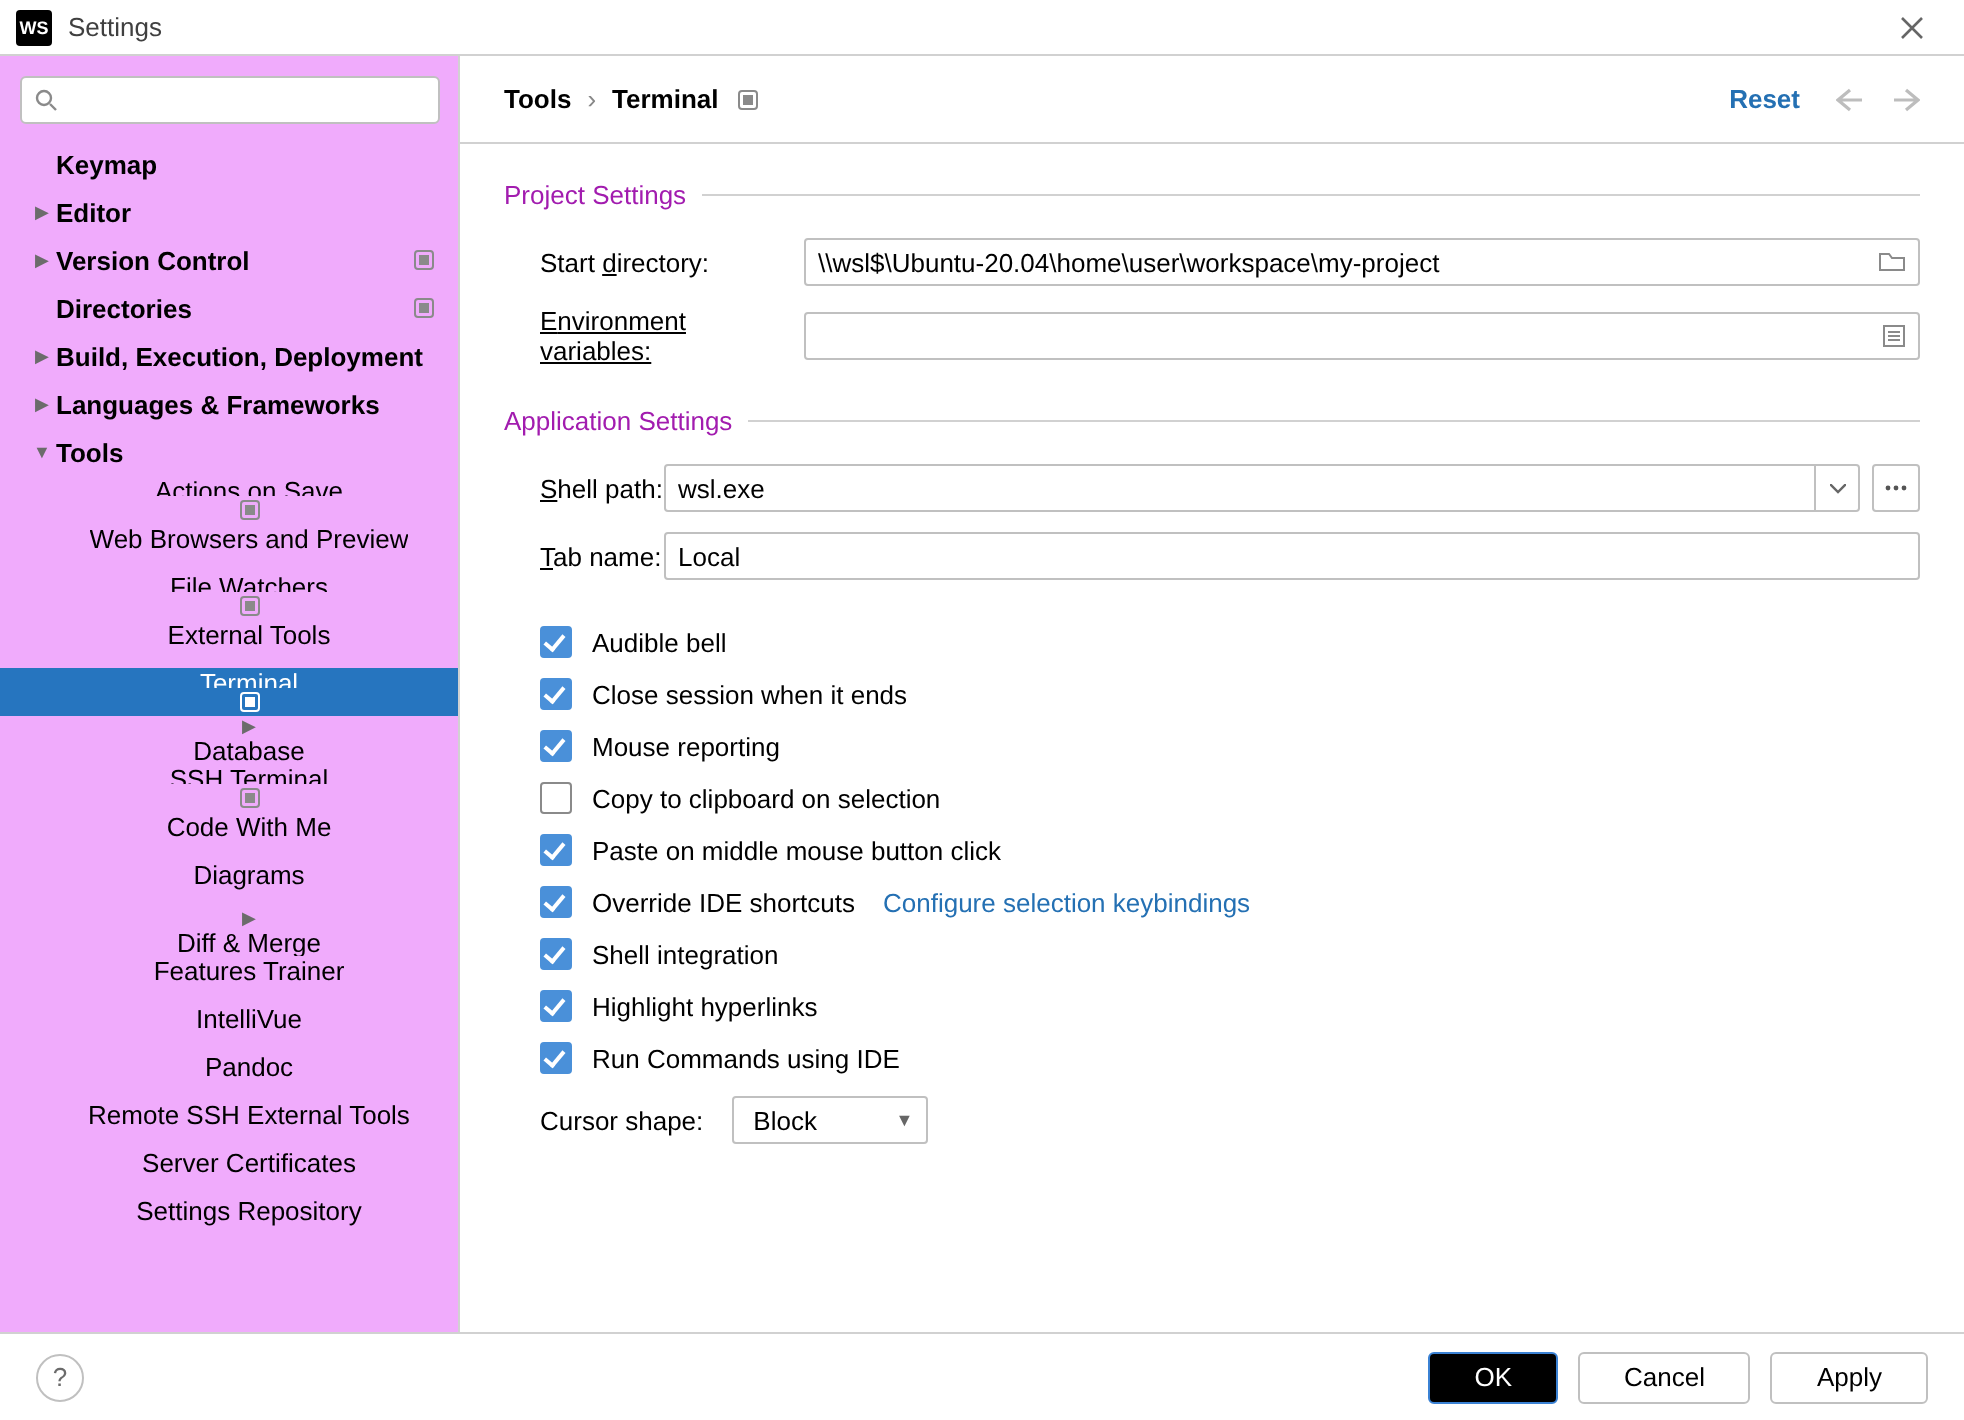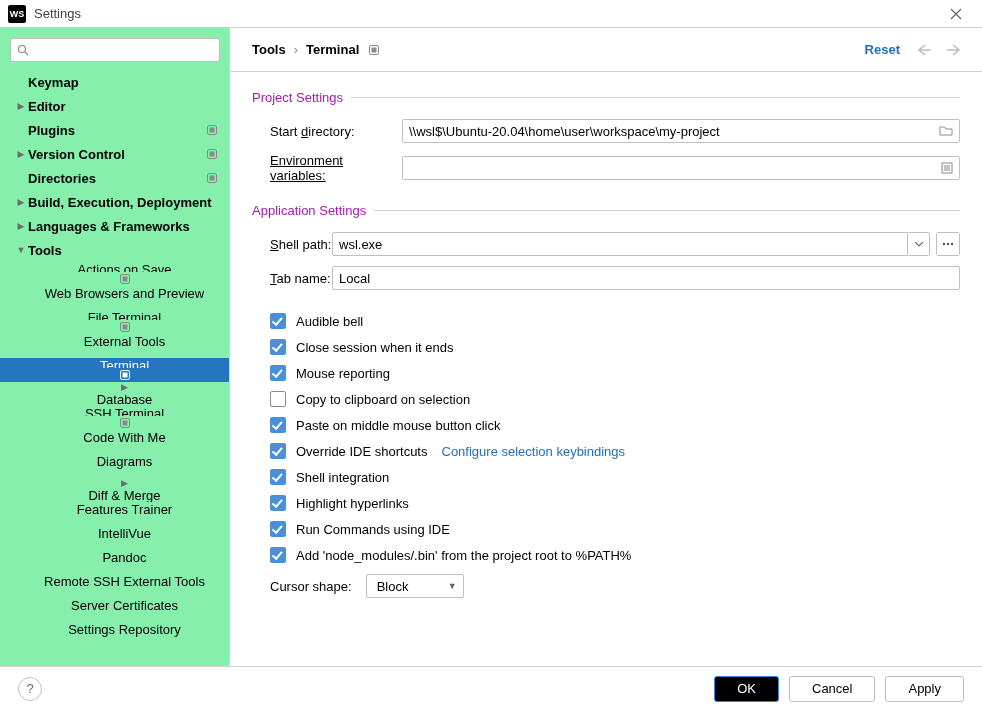--- a/index.html
+++ b/index.html
@@ -8,21 +8,21 @@
     
     .titlebar { height: 28px; display: flex; align-items: center; padding: 0 8px; border-bottom: 1px solid #d1d1d1; }
     .titlebar .app-icon { width: 18px; height: 18px; background: #000; color: #fff; font-size: 9px; font-weight: bold; display: flex; align-items: center; justify-content: center; border-radius: 2px; margin-right: 8px; }
     .titlebar .title { flex: 1; color: #404040; }
     .titlebar .close { width: 24px; text-align: center; color: #666; cursor: pointer; }
 
     
     .main { flex: 1; display: flex; overflow: hidden; }
 
     
-    .sidebar { width: 230px; border-right: 1px solid #d1d1d1; display: flex; flex-direction: column; background: #86efac; }
+    .sidebar { width: 230px; border-right: 1px solid #d1d1d1; display: flex; flex-direction: column; background: #f0abfc; }
     .search-wrap { padding: 10px 10px 8px 10px; }
     .search { width: 210px; height: 24px; border: 1px solid #c0c0c0; border-radius: 3px; display: flex; align-items: center; padding: 0 6px; background: #fff; }
     .search svg { flex: none; }
     .search input { border: none; outline: none; flex: 1; margin-left: 4px; font-size: 13px; }
     .tree { flex: 1; overflow-y: auto; padding-bottom: 6px; position: relative; }
     .tree-item { display: flex; align-items: center; height: 24px; padding-right: 10px; cursor: pointer; }
     .tree-item .arrow { width: 14px; display: flex; justify-content: center; align-items: center; color: #6b6b6b; font-size: 9px; }
     .tree-item .label { flex: 1; white-space: nowrap; overflow: hidden; text-overflow: ellipsis; }
     .tree-item .badge { width: 14px; height: 14px; display: flex; align-items: center; justify-content: center; color: #8a8a8a; }
     .tree-item.bold .label { font-weight: 600; }
@@ -106,30 +106,20 @@
     <div class="tree" id="tree">
         <div class="tree-item lvl0 bold">
           <span class="arrow"></span>
           <span class="label">Keymap</span>
         </div>
         <div class="tree-item lvl0 bold">
           <span class="arrow">▶</span>
           <span class="label">Editor</span>
         </div>
         <div class="tree-item lvl0 bold">
-          <span class="arrow"></span>
-          <span class="label">Plugins</span>
-          <span class="badge">
-            <svg width="12" height="12" viewBox="0 0 12 12">
-              <rect x="1.5" y="1.5" width="9" height="9" rx="1.5" fill="none" stroke="currentColor"></rect>
-              <rect x="3.5" y="3.5" width="5" height="5" fill="currentColor"></rect>
-            </svg>
-          </span>
-        </div>
-        <div class="tree-item lvl0 bold">
           <span class="arrow">▶</span>
           <span class="label">Version Control</span>
           <span class="badge">
             <svg width="12" height="12" viewBox="0 0 12 12">
               <rect x="1.5" y="1.5" width="9" height="9" rx="1.5" fill="none" stroke="currentColor"></rect>
               <rect x="3.5" y="3.5" width="5" height="5" fill="currentColor"></rect>
             </svg>
           </span>
         </div>
         <div class="tree-item lvl0 bold">
@@ -163,21 +153,21 @@
               <rect x="3.5" y="3.5" width="5" height="5" fill="currentColor"></rect>
             </svg>
           </span>
         </div>
         <div class="tree-item lvl1">
           <span class="arrow"></span>
           <span class="label">Web Browsers and Preview</span>
         </div>
         <div class="tree-item lvl1">
           <span class="arrow"></span>
-          <span class="label">File Terminal</span>
+          <span class="label">File Watchers</span>
           <span class="badge">
             <svg width="12" height="12" viewBox="0 0 12 12">
               <rect x="1.5" y="1.5" width="9" height="9" rx="1.5" fill="none" stroke="currentColor"></rect>
               <rect x="3.5" y="3.5" width="5" height="5" fill="currentColor"></rect>
             </svg>
           </span>
         </div>
         <div class="tree-item lvl1">
           <span class="arrow"></span>
           <span class="label">External Tools</span>
@@ -371,24 +361,20 @@
             <span class="check-label">Shell integration</span>
           </div>
           <div class="check-row">
             <span class="check checked"></span>
             <span class="check-label">Highlight hyperlinks</span>
           </div>
           <div class="check-row">
             <span class="check checked"></span>
             <span class="check-label">Run Commands using IDE</span>
           </div>
-          <div class="check-row">
-            <span class="check checked"></span>
-            <span class="check-label">Add 'node_modules/.bin' from the project root to %PATH%</span>
-          </div>
         </div>
 
       <div class="select-row">
         <span>Cursor shape:</span>
         <div class="select-wrap">
           <span>Block</span>
           <span class="caret">▼</span>
         </div>
       </div>
     </div>

